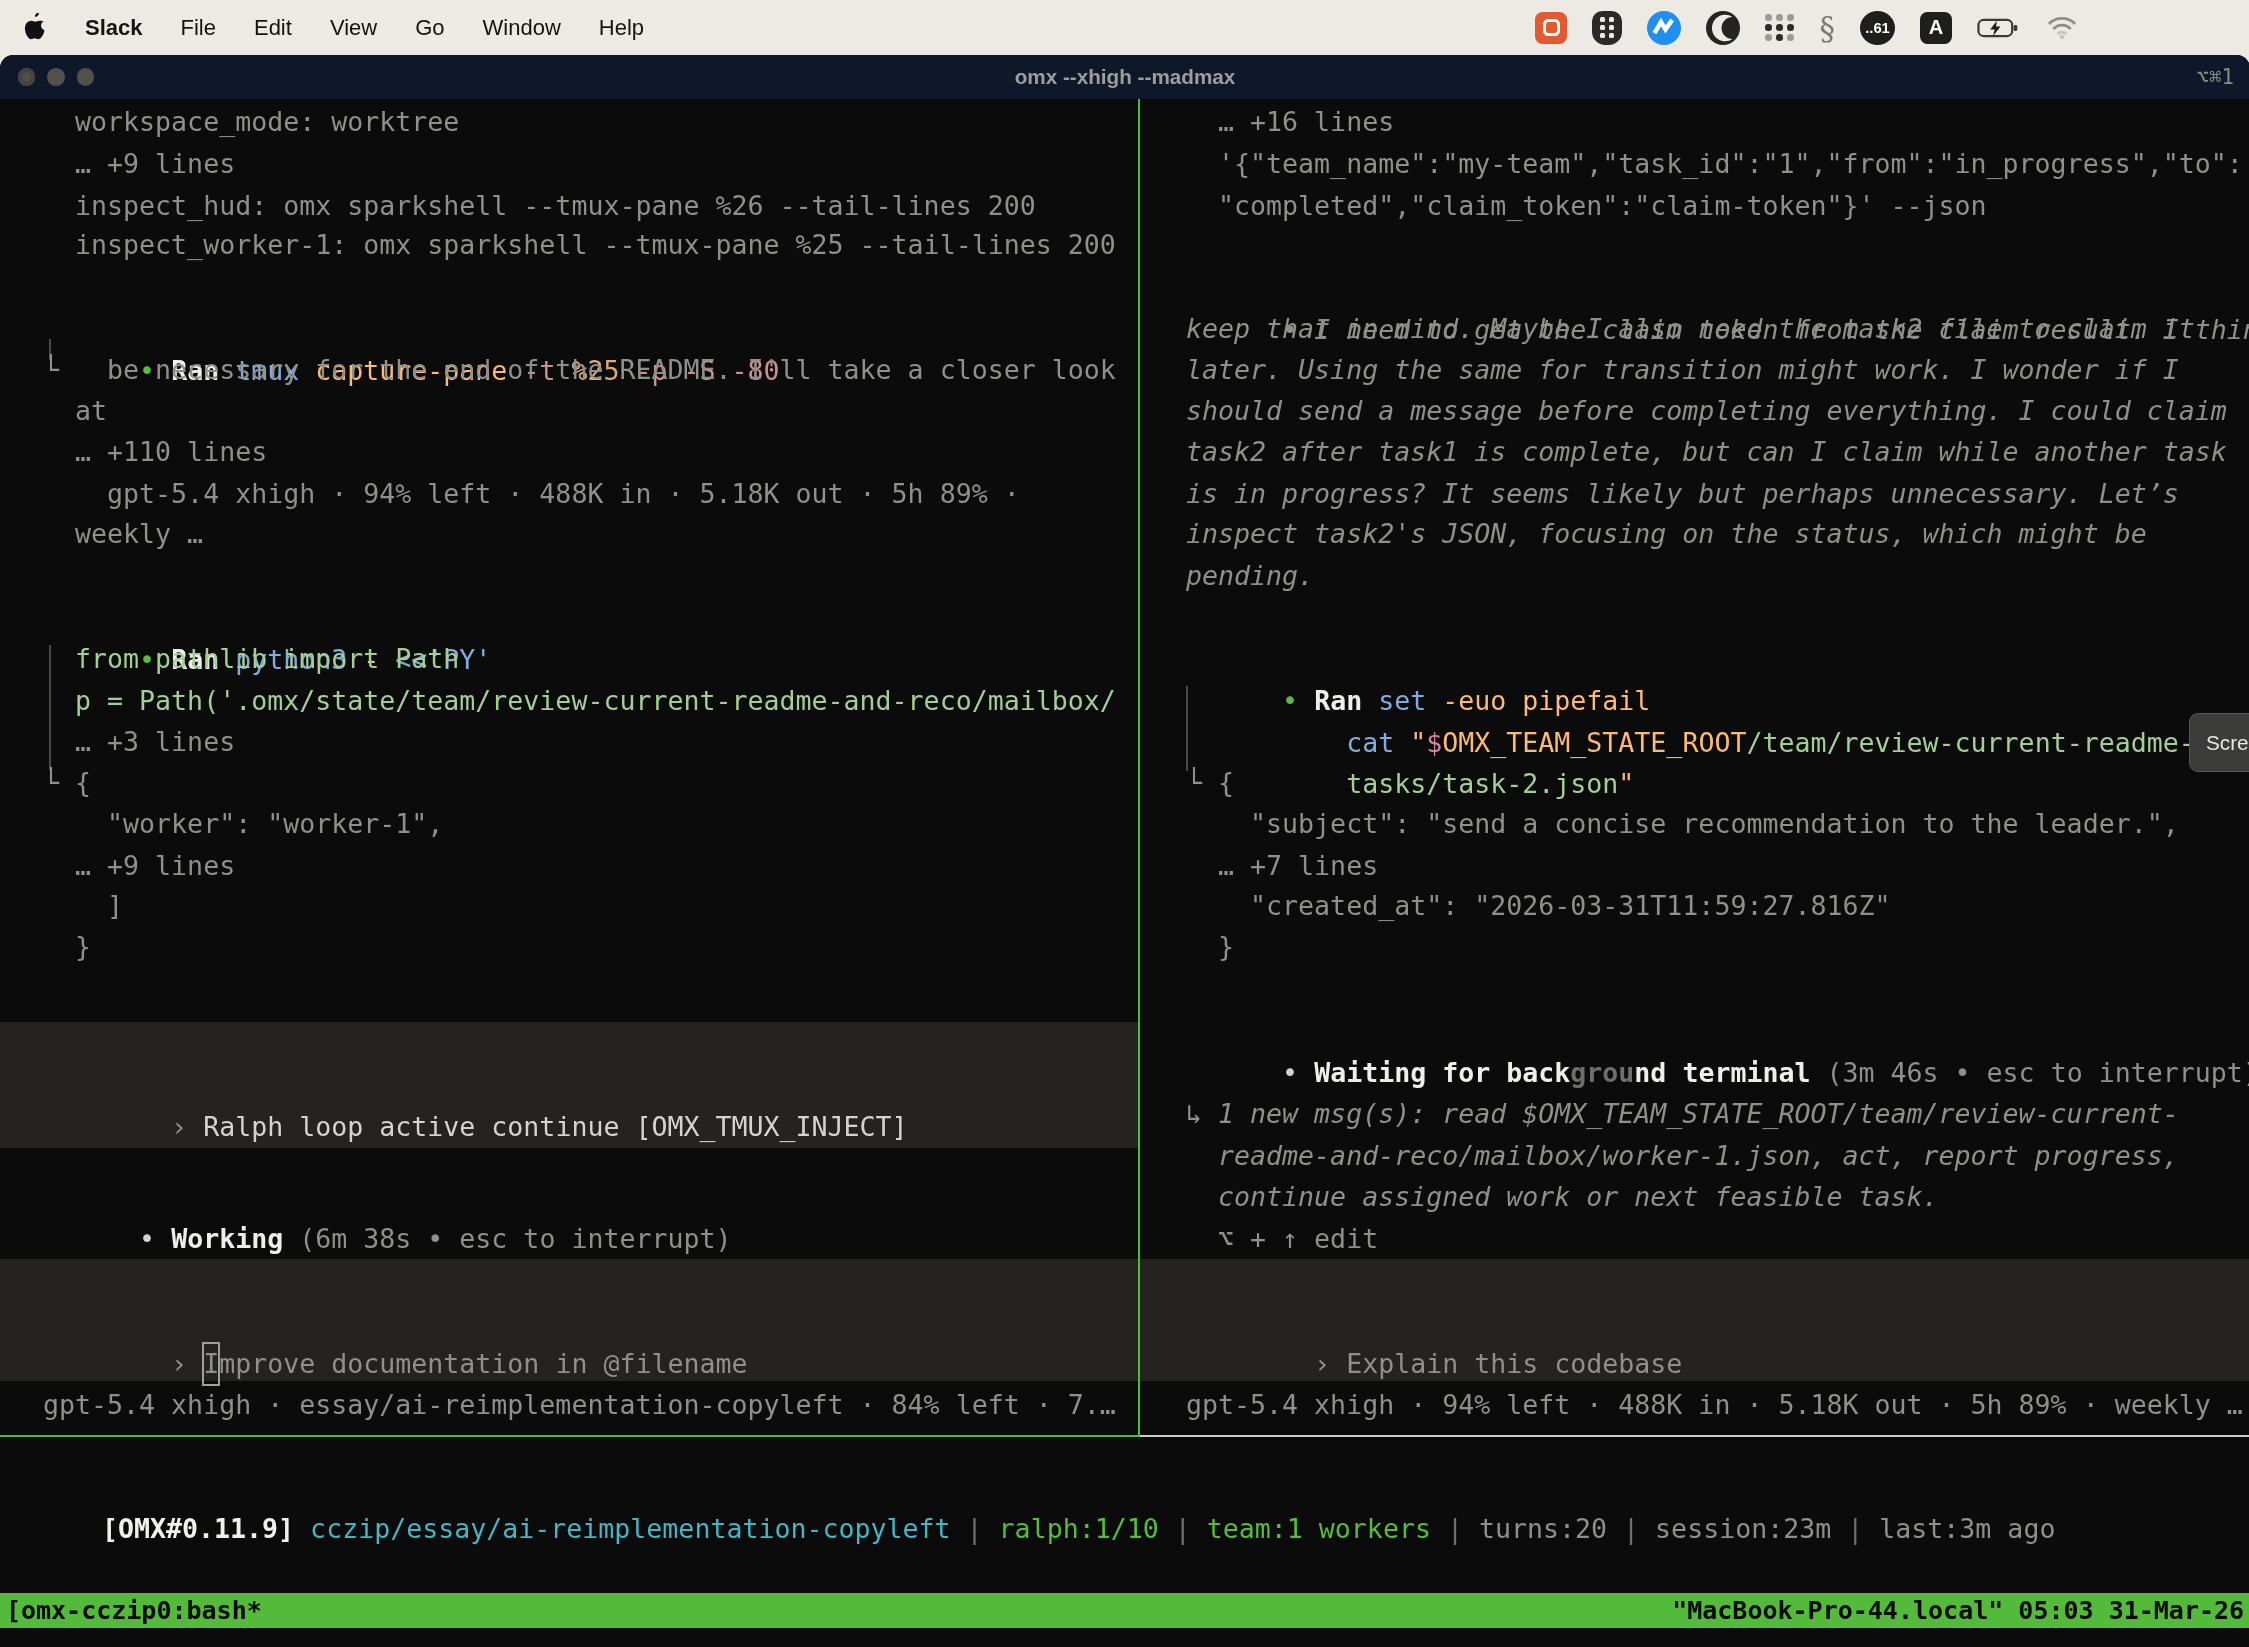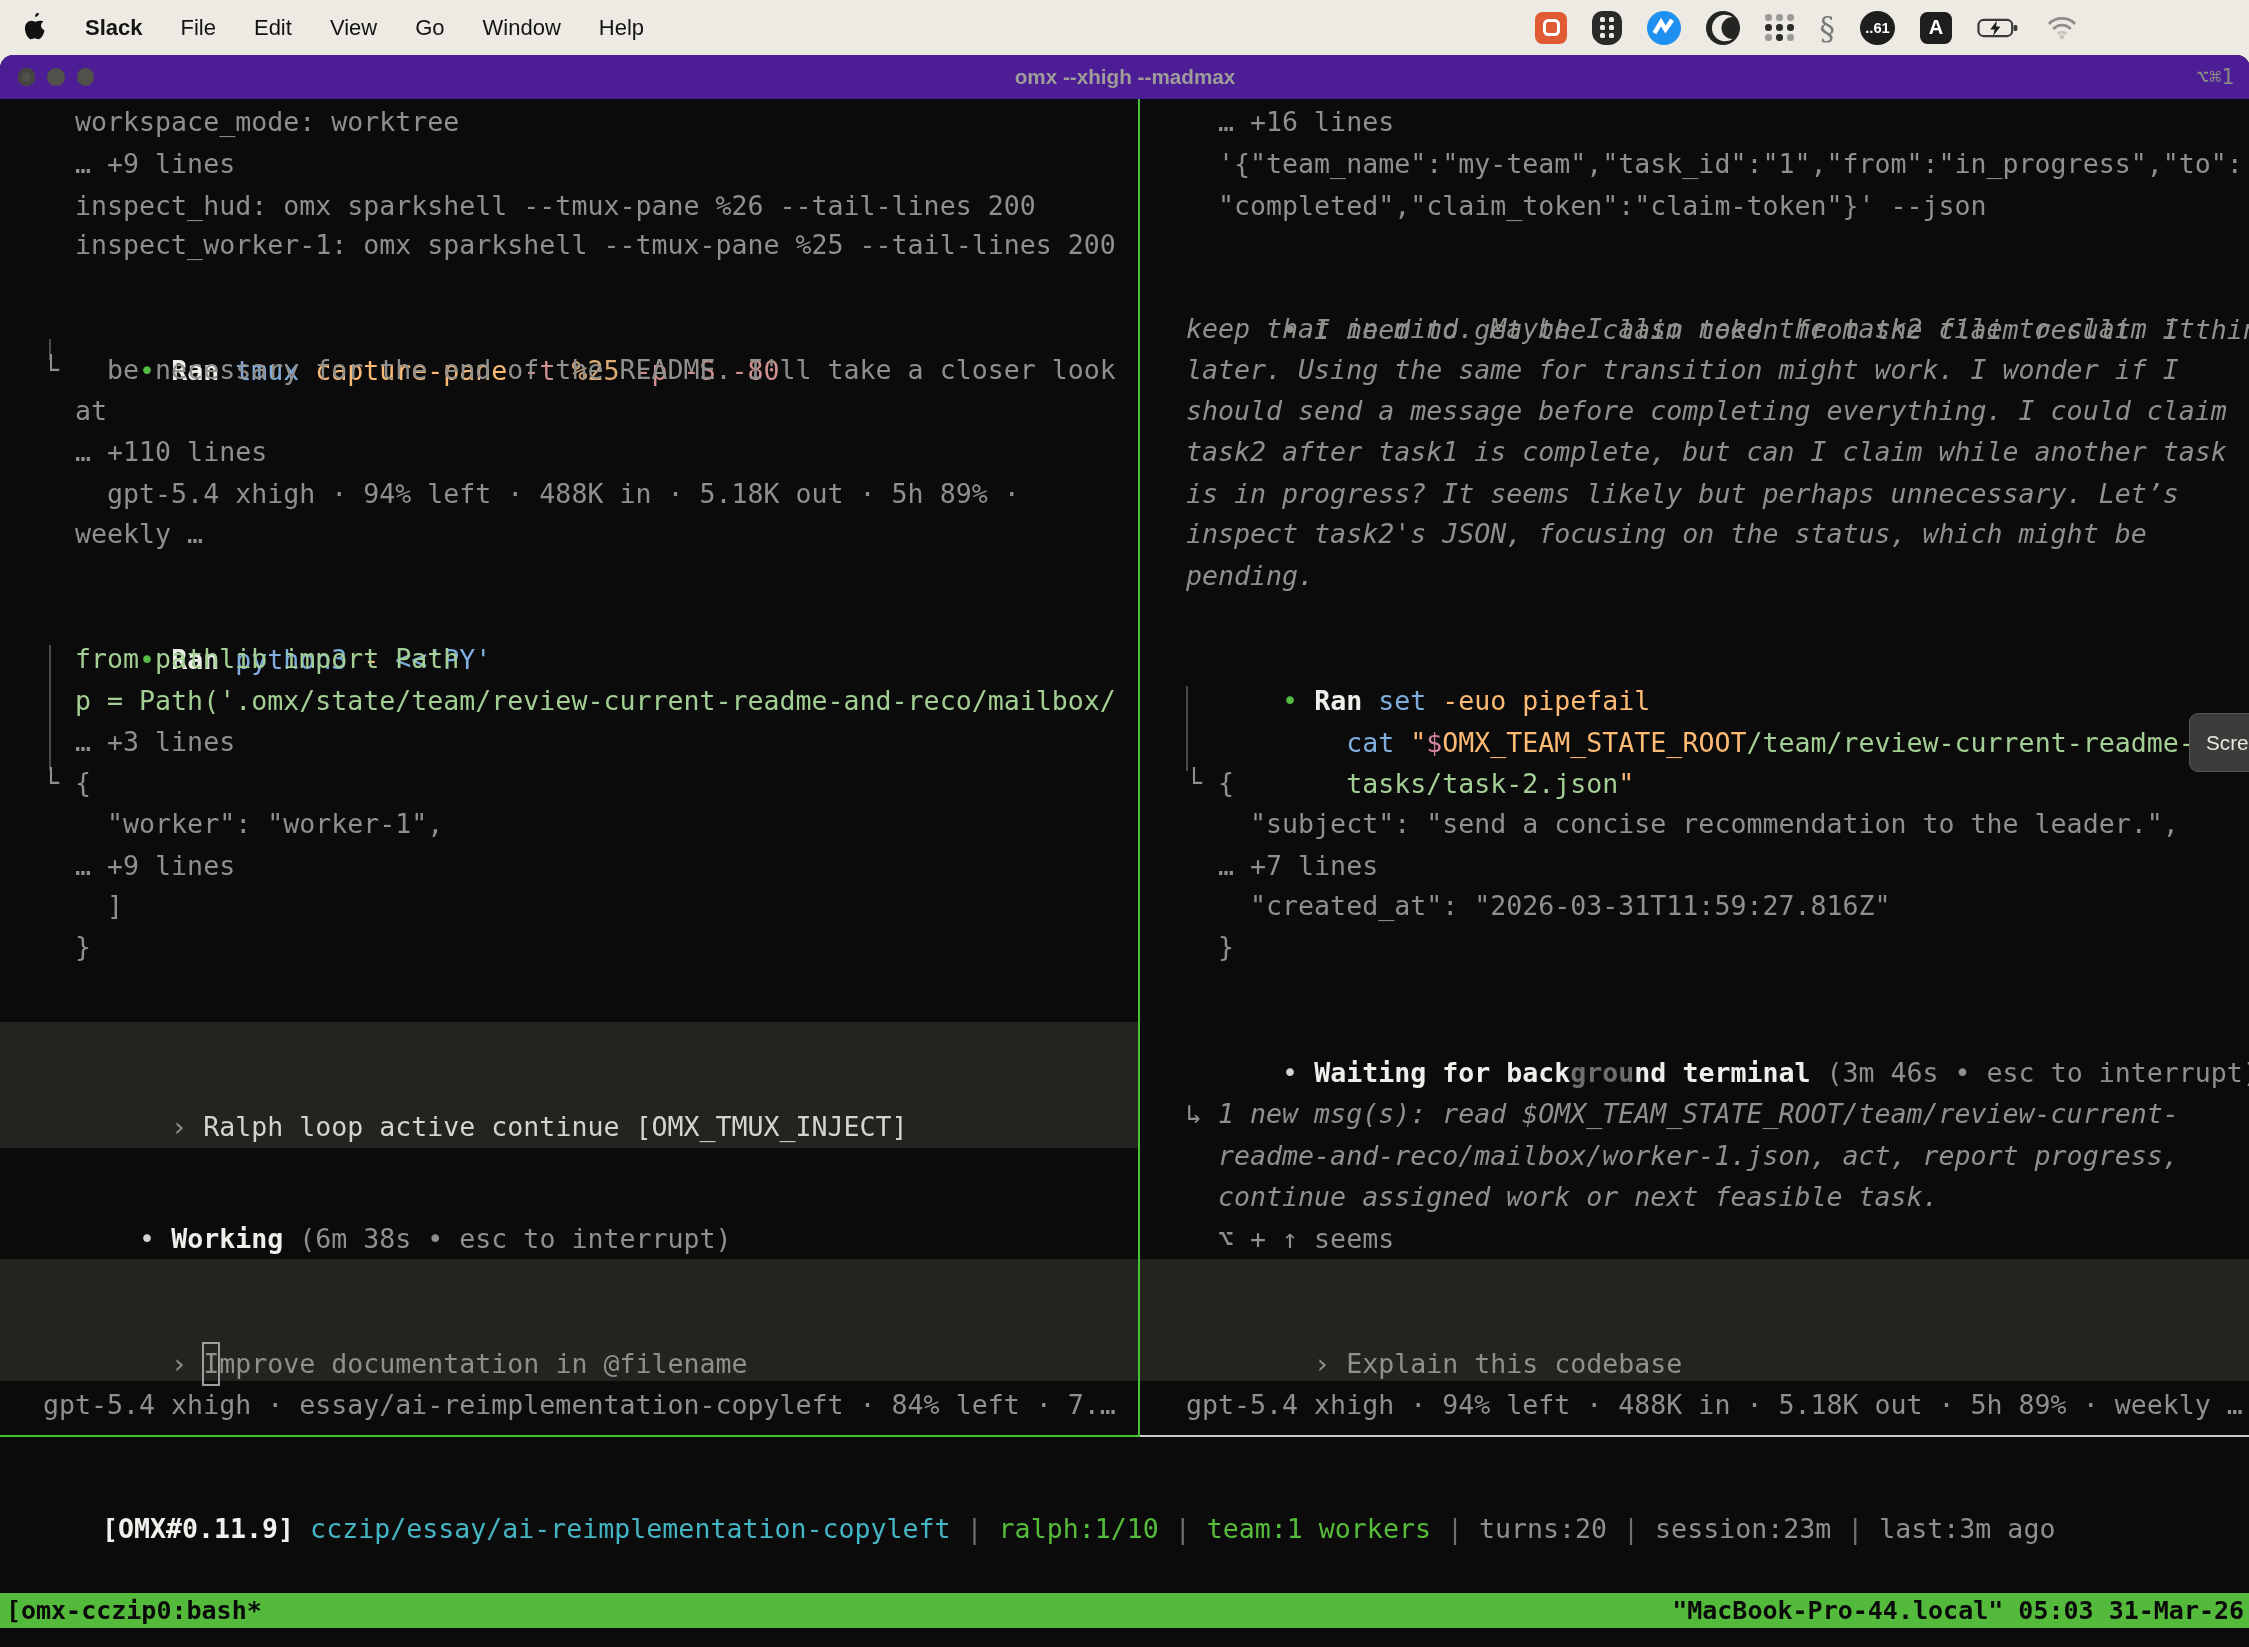--- a/index.html
+++ b/index.html
@@ -26,21 +26,21 @@
   .mi-dots i { width:6.6px; height:6.6px; border-radius:50%; }
   .mi-flow { font-size:31px; color:#7a7a76; font-family:"DejaVu Serif", serif; line-height:32px; }
   .mi-badge { width:35px; height:34px; background:#1e1e1c; border-radius:50%;
     color:#fff; font-size:14.8px; font-weight:bold; display:flex; align-items:center; justify-content:center; }
   .mi-a { width:32px; height:32px; background:#1e1e1c; border-radius:7.4px;
     color:#fff; font-size:20px; font-weight:bold; display:flex; align-items:center; justify-content:center; }
 
   
   .window { position:absolute; top:55px; left:0; width:2250px; height:1593px;
     background:#0b0b0b; border-radius:13.3px 13.3px 0 0; overflow:hidden; }
-  .titlebar { position:absolute; top:0; left:0; width:100%; height:44px; background:#4c1d95;
+  .titlebar { position:absolute; top:0; left:0; width:100%; height:44px; background:#0f172a;
     display:flex; align-items:center; }
   .traffic { position:absolute; left:17.7px; top:0; height:44px; display:flex; align-items:center; gap:11.8px; }
   .traffic i { width:17.7px; height:17.7px; border-radius:50%; background:#51504b; }
   .traffic i:first-child { box-shadow:inset 0 0 0 4.4px #454440; }
   .win-title { width:100%; text-align:center; font-size:20.7px; font-weight:bold; color:#9e9d99;
     font-family:"Liberation Sans", sans-serif; }
   .win-shortcut { position:absolute; right:16px; top:0; height:44px; display:flex; align-items:center;
     color:#8a8a86; font-size:20.7px; font-family:"DejaVu Sans Mono", monospace; }
 
   
@@ -262,21 +262,21 @@
       <div class="ln" style="top:786px">      "created_at": "2026-03-31T11:59:27.816Z"</div>
       <div class="ln" style="top:827px">    }</div>
 
       <div class="ln" style="top:911px">
         <span class="c-bright">• </span><span class="c-white">Waiting for back</span><span class="c-dim2" style="font-weight:bold">grou</span><span class="c-white">nd terminal</span><span class="c-dim"> (3m 46s • esc to interrupt)</span>
       </div>
 
       <div class="ln it" style="top:994px">  ↳ 1 new msg(s): read $OMX_TEAM_STATE_ROOT/team/review-current-</div>
       <div class="ln it" style="top:1036px">    readme-and-reco/mailbox/worker-1.json, act, report progress,</div>
       <div class="ln it" style="top:1077px">    continue assigned work or next feasible task.</div>
-      <div class="ln" style="top:1119px">    ⌥ + ↑ seems</div>
+      <div class="ln" style="top:1119px">    ⌥ + ↑ edit</div>
 
       <div class="band" style="top:1160px; height:122px">
         <div class="ln" style="top:42px">
           <span class="c-dim">› </span><span class="c-dim">Explain this codebase</span>
         </div>
       </div>
 
       <div class="ln" style="top:1285px">  gpt-5.4 xhigh · 94% left · 488K in · 5.18K out · 5h 89% · weekly …</div>
     </div>
 

